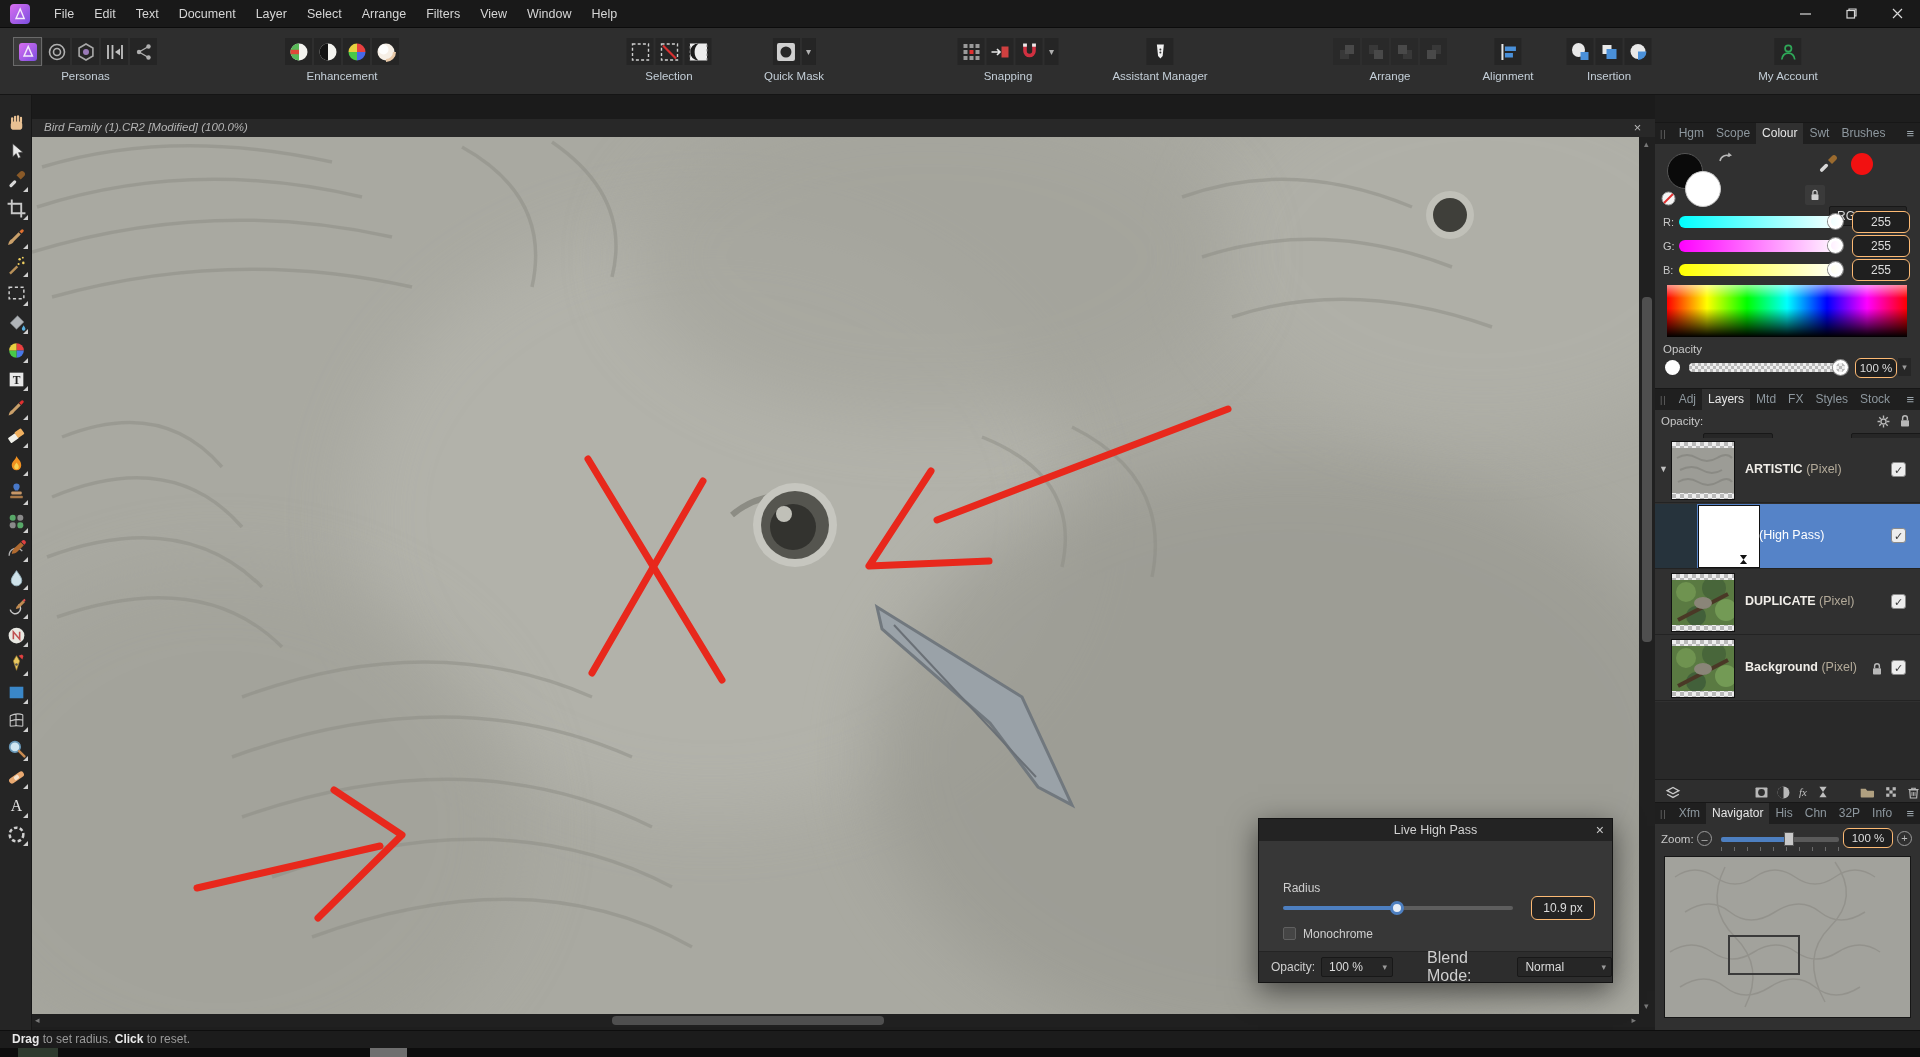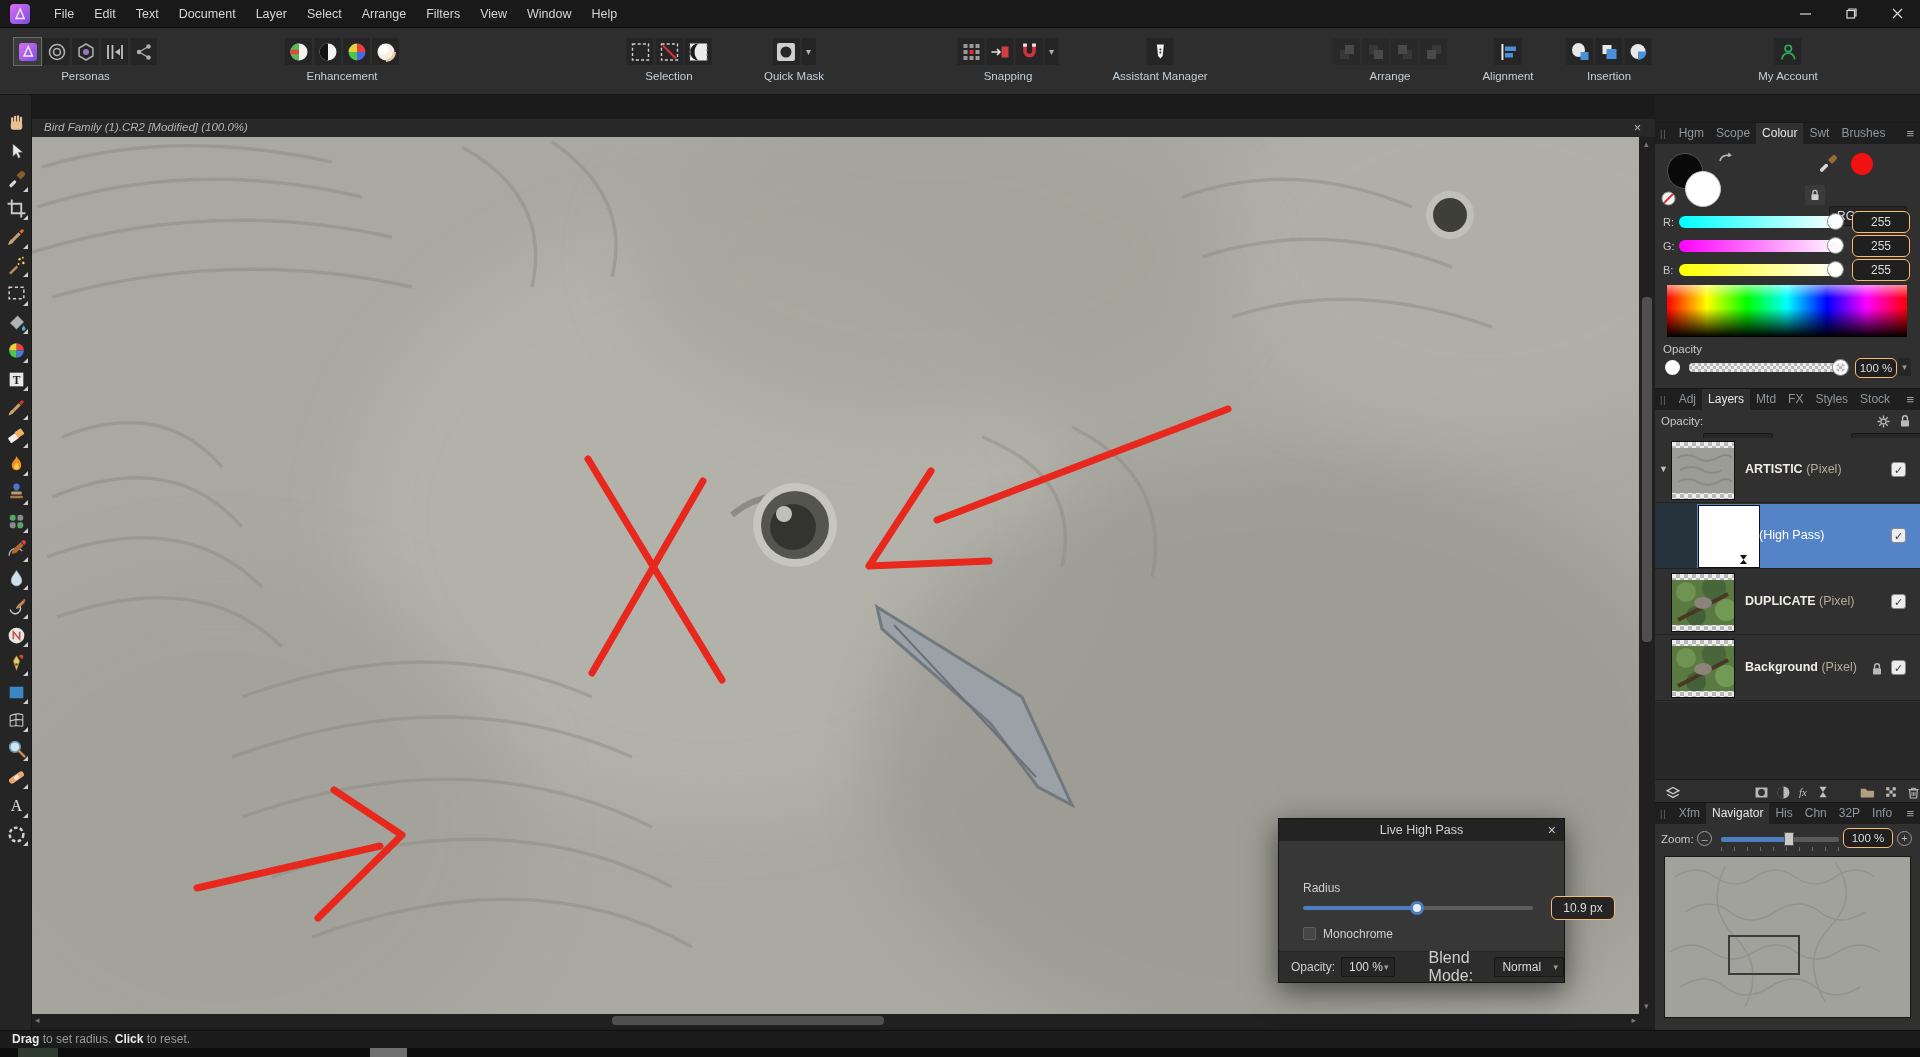--- a/index.html
+++ b/index.html
@@ -79,22 +79,22 @@
   .lname{position:absolute;left:90px;top:24px;font-size:12.5px;font-weight:bold;color:#f0ede8;white-space:nowrap;}
   .ltype{font-weight:normal;color:#b3aa99;}
   .lcheck{position:absolute;left:236px;top:24px;width:15px;height:15px;background:#ededed;border-radius:3px;
           border:1px solid #8a8a8a;color:#3c3c3c;font-size:11px;line-height:15px;text-align:center;box-sizing:border-box;}
 
   
   .lbb{position:absolute;left:0;top:390px;width:265px;height:24px;background:#2e2e2e;border-top:1px solid #1c1c1c;box-sizing:border-box;}
   .lbb span{position:absolute;top:2px;width:20px;height:20px;display:flex;align-items:center;justify-content:center;}
 
   
-  #dialog{position:absolute;left:1258px;top:818px;width:287px;height:165px;background:#373737;
-          border:1px solid #141414;box-shadow:0 8px 28px rgba(0,0,0,.55);box-sizing:border-box;margin-left:20px;}
+  #dialog{position:absolute;left:1258px;top:818px;width:355px;height:165px;background:#373737;
+          border:1px solid #141414;box-shadow:0 8px 28px rgba(0,0,0,.55);box-sizing:border-box;}
   #dlg-title{position:relative;height:22px;background:#232323;text-align:center;line-height:22px;
              font-size:12.5px;color:#d2d2d2;}
   #dlg-title .x{position:absolute;right:8px;top:0;color:#c8c8c8;font-size:14px;}
   #dlg-btns{height:28px;background:#2d2d2d;display:flex;align-items:center;justify-content:flex-end;
             gap:6px;padding-right:8px;border-bottom:1px solid #242424;}
   .dlg-btn{background:#404040;border:1px solid #636363;border-radius:2px;color:#ededed;
            font-size:12.5px;padding:2px 10px;}
   #dlg-bottom{position:absolute;left:0;bottom:0;width:100%;height:31px;background:#2d2d2d;
               border-top:1px solid #242424;display:flex;align-items:center;box-sizing:border-box;}
 

